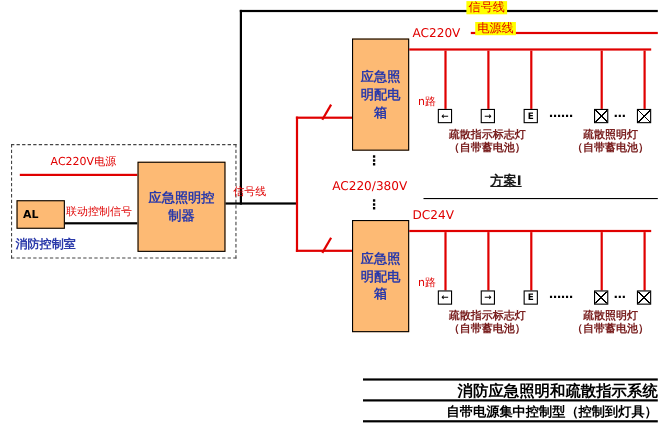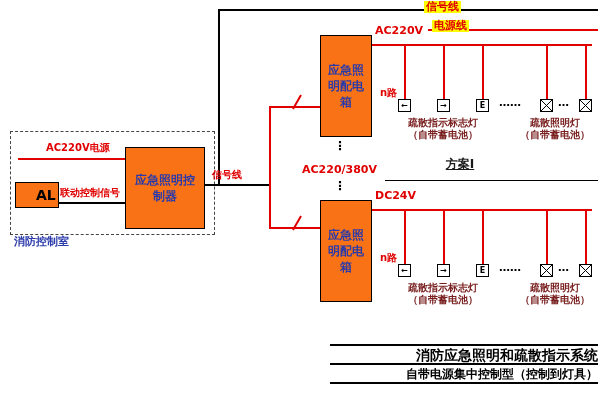--- a/index.html
+++ b/index.html
@@ -2,23 +2,23 @@
 <html><head>
 <meta charset="utf-8">
 <style>
   * { margin:0; padding:0; box-sizing:border-box; }
   html,body { background:#fff; }
   body { font-family:"DejaVu Sans","Liberation Sans",sans-serif; }
   #stage { position:relative; width:600px; height:400px; background:#ffffff; overflow:hidden; }
   .abs { position:absolute; }
   .hline, .vline { position:absolute; background:#000; }
   .redline { background:#e00000; }
-  .box { position:absolute; border:1.5px solid #000; background:#f97316; }
+  .box { position:absolute; border:1.5px solid #000; background:#fdba74; }
   .dashed-box { position:absolute; border:1px dashed #444; background:transparent; }
-  .lbl-red { position:absolute; color:#e00000; font-size:11px; font-weight:bold; white-space:nowrap; line-height:1.1; }
+  .lbl-red { position:absolute; color:#e00000; font-size:11px; font-weight:normal; white-space:nowrap; line-height:1.1; }
   .lbl-blue { color:#2b3aaa; font-weight:bold; }
   .lbl-maroon { position:absolute; color:#7a2020; font-size:10px; font-weight:bold; text-align:center; line-height:1.2; }
   .hl { background:#ffff00; padding:0 2px; }
   .flexc { display:flex; align-items:center; justify-content:center; text-align:center; }
   .branch { position:absolute; left:0; width:600px; height:175px; }
   .device { position:absolute; width:13px; height:13px; border:1px solid #000; background:#fff;
             display:flex; align-items:center; justify-content:center; font-size:8px; font-weight:bold; color:#000; }
   .device.x {
     background-image:
       linear-gradient(to top right, transparent 46%, #000 46%, #000 54%, transparent 54%),
@@ -37,26 +37,26 @@
 <div id="stage">
 
   <div class="hline" style="left:218px; top:9px; width:380px; height:2px;"></div>
   <div class="vline" style="left:218px; top:9px; width:2px; height:177px;"></div>
   <div class="hline redline" style="left:428px; top:29px; width:170px; height:2px;"></div>
 
   <div class="lbl-red hl" style="left:424px; top:1px;">信号线</div>
   <div class="lbl-red hl" style="left:432px; top:20px;">电源线</div>
 
   <div class="dashed-box" style="left:10px; top:131px; width:205px; height:104px;"></div>
-  <div class="abs lbl-blue" style="left:14px; top:234px; font-size:11px;">消防控制室</div>
+  <div class="abs lbl-blue" style="left:14px; top:214px; font-size:11px;">消防控制室</div>
 
   <div class="hline redline" style="left:18px; top:158px; width:107px; height:2px;"></div>
   <div class="lbl-red" style="left:46px; top:142px; font-size:10px;">AC220V电源</div>
 
-  <div class="box flexc" style="left:15px; top:182px; width:44px; height:26px; font-size:14px; font-weight:bold; justify-content:flex-start; padding-left:20px;">
+  <div class="box flexc" style="left:15px; top:182px; width:44px; height:26px; font-size:10px; font-weight:bold; justify-content:flex-start; padding-left:5px;">
     <span>AL</span>
   </div>
 
   <div class="hline" style="left:59px; top:202px; width:66px; height:2px;"></div>
   <div class="lbl-red" style="left:60px; top:187px; font-size:10px;">联动控制信号</div>
 
   <div class="box flexc lbl-blue" style="left:125px; top:147px; width:80px; height:82px; font-size:12px; padding:0 8px; line-height:1.35;">
     <span>应急照明控制器</span>
   </div>
 

